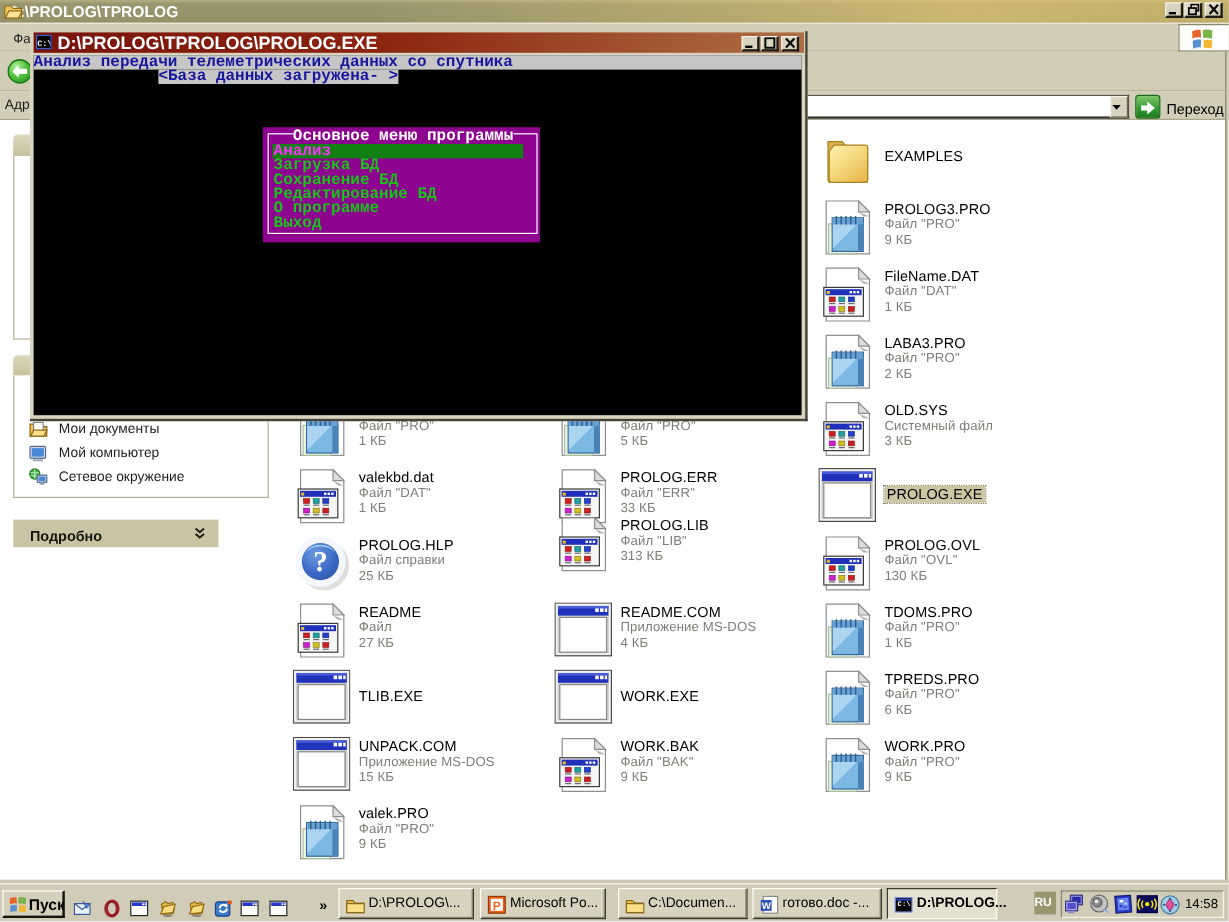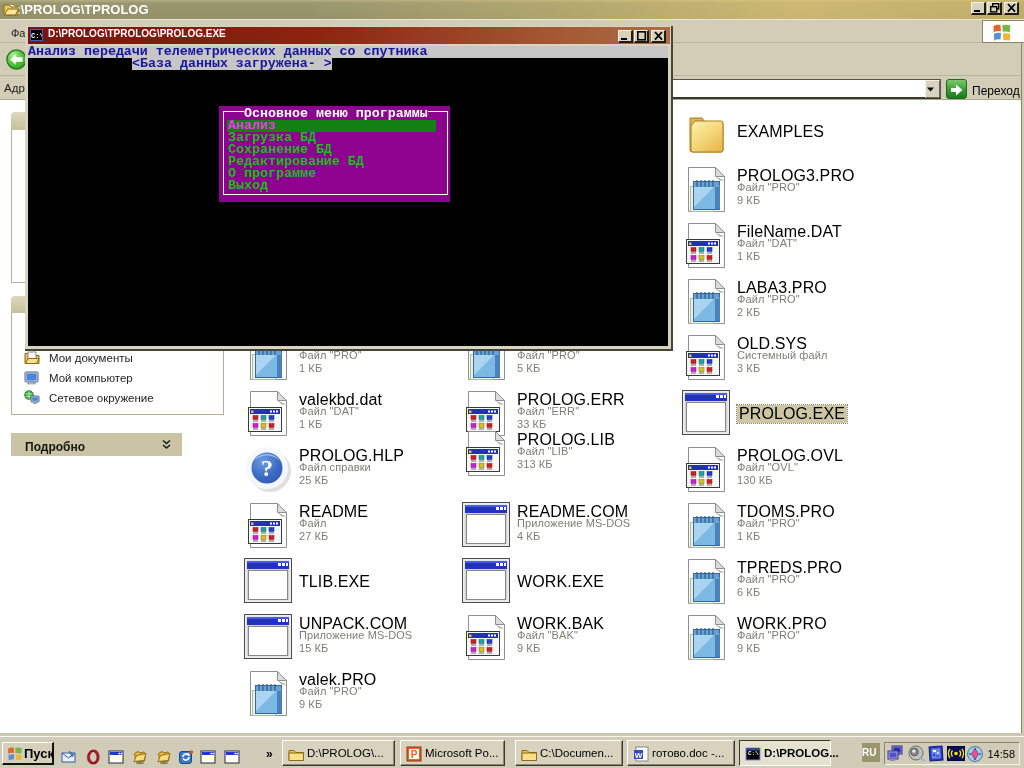--- a/index.html
+++ b/index.html
@@ -24,29 +24,29 @@
 
 .paneheader{left:11px;width:213px;background:linear-gradient(180deg,#ddd8bd,#c6c09d);border-radius:4px 4px 0 0}
 .panebody{left:11px;width:213px;background:#fff;border:1px solid #b5b194;border-top:none}
 .panelink{position:absolute;left:49px;font-size:11.5px;color:#1f1f1f}
 #podrobno{left:11px;top:433px;width:171px;height:23px;background:#cac4a5}
 #podrobno b{position:absolute;left:14px;top:7px;font-size:12px;color:#16160e}
 #podrobno .chev{position:absolute;right:11px;top:6px}
 
 .tile{position:absolute;width:215px;height:56px}
 .ticon{position:absolute;left:0;top:2px;width:48px;height:48px}
-.tname{position:absolute;left:55px;top:3px;font-size:16px;letter-spacing:.1px;color:#000;white-space:nowrap}
+.tname{position:absolute;left:55px;top:3px;font-size:12px;letter-spacing:.1px;color:#000;white-space:nowrap}
 .tmeta1{position:absolute;left:55px;top:17px;font-size:11px;letter-spacing:.1px;color:#7e7e76;white-space:nowrap}
 .tmeta2{position:absolute;left:55px;top:30px;font-size:11px;letter-spacing:.1px;color:#7e7e76;white-space:nowrap}
 .tsingle{top:17px}
 .tsel{background:#ccc6a4;outline:1px dotted #8a8569;padding:0 2px}
 
 #console{left:25px;top:26px;width:648px;height:325px;background:#d9d4c0;border-right:2px solid #45453b;border-bottom:2px solid #45453b;z-index:50}
 #ctitle{left:3px;top:1px;width:642px;height:17px;background:linear-gradient(90deg,#7a130c,#8c2410 45%,#a55c36 85%,#ae6e44)}
-#ctitle .txt{position:absolute;left:20px;top:1px;color:#fff;font-weight:bold;font-size:10px}
+#ctitle .txt{position:absolute;left:20px;top:1px;color:#fff;font-weight:bold;font-size:15px}
 #cicon{left:2px;top:2px;width:13px;height:12px;background:#000;border:1px solid #3c62c8;overflow:hidden}
 .cbtn{top:2.5px;width:15px;height:13px;background:#d7d3be;border-top:1px solid #f4f2e8;border-left:1px solid #f4f2e8;border-right:2px solid #1c1c14;border-bottom:2px solid #1c1c14;color:#000;font-weight:bold;font-size:9px;line-height:10px;text-align:center}
 #cscreen{left:3px;top:20px;width:640px;height:300px;background:#000;font-family:"Liberation Mono",monospace;font-weight:bold;font-size:13.329px;line-height:12px}
 .crow{position:absolute;left:0;white-space:pre}
 .gray{background:#c6c6c6;color:#16169e}
 
 #mbox{left:191px;top:60px;width:231px;height:96px;background:#8e0290}
 #mframe{left:4px;top:5px;width:225px;height:84px;border:1px solid #fff}
 .mtitle{position:absolute;left:20px;top:-4px;color:#fff;background:#8e0290;white-space:pre}
 .mitem{position:absolute;left:4px;color:#16c616;white-space:pre}

